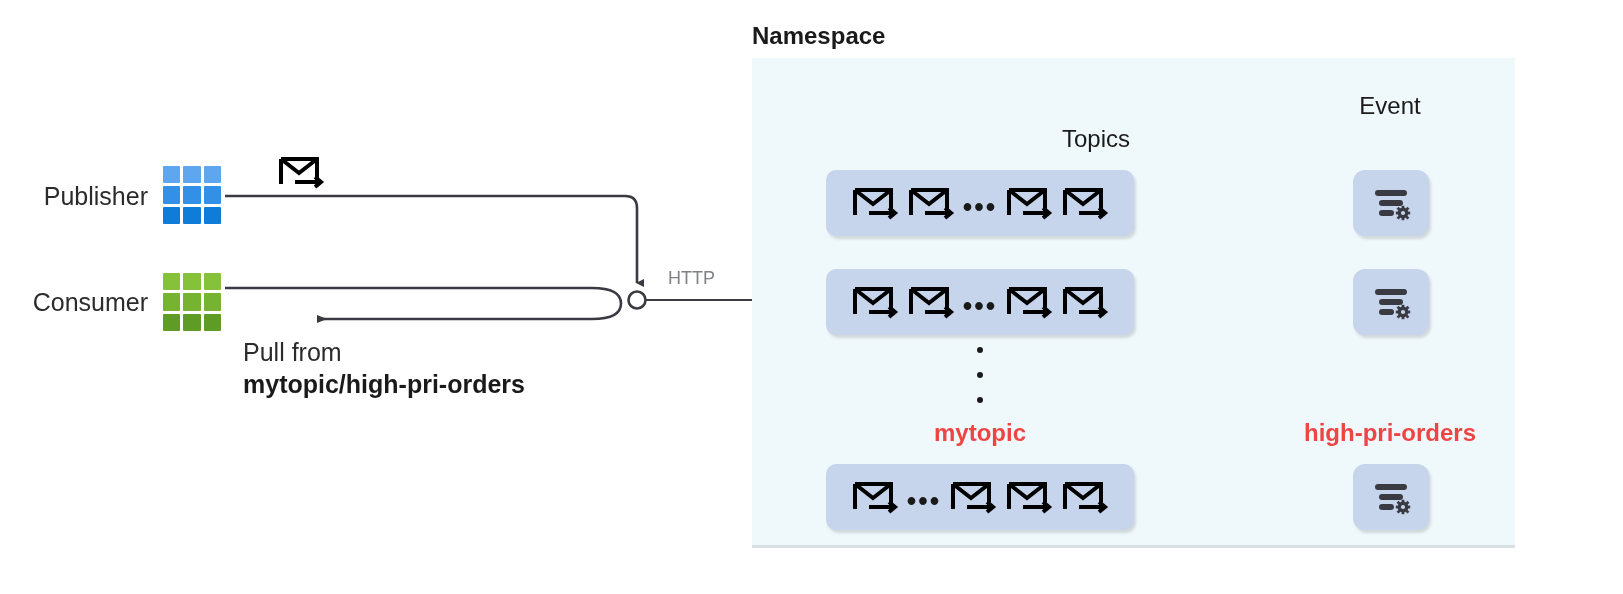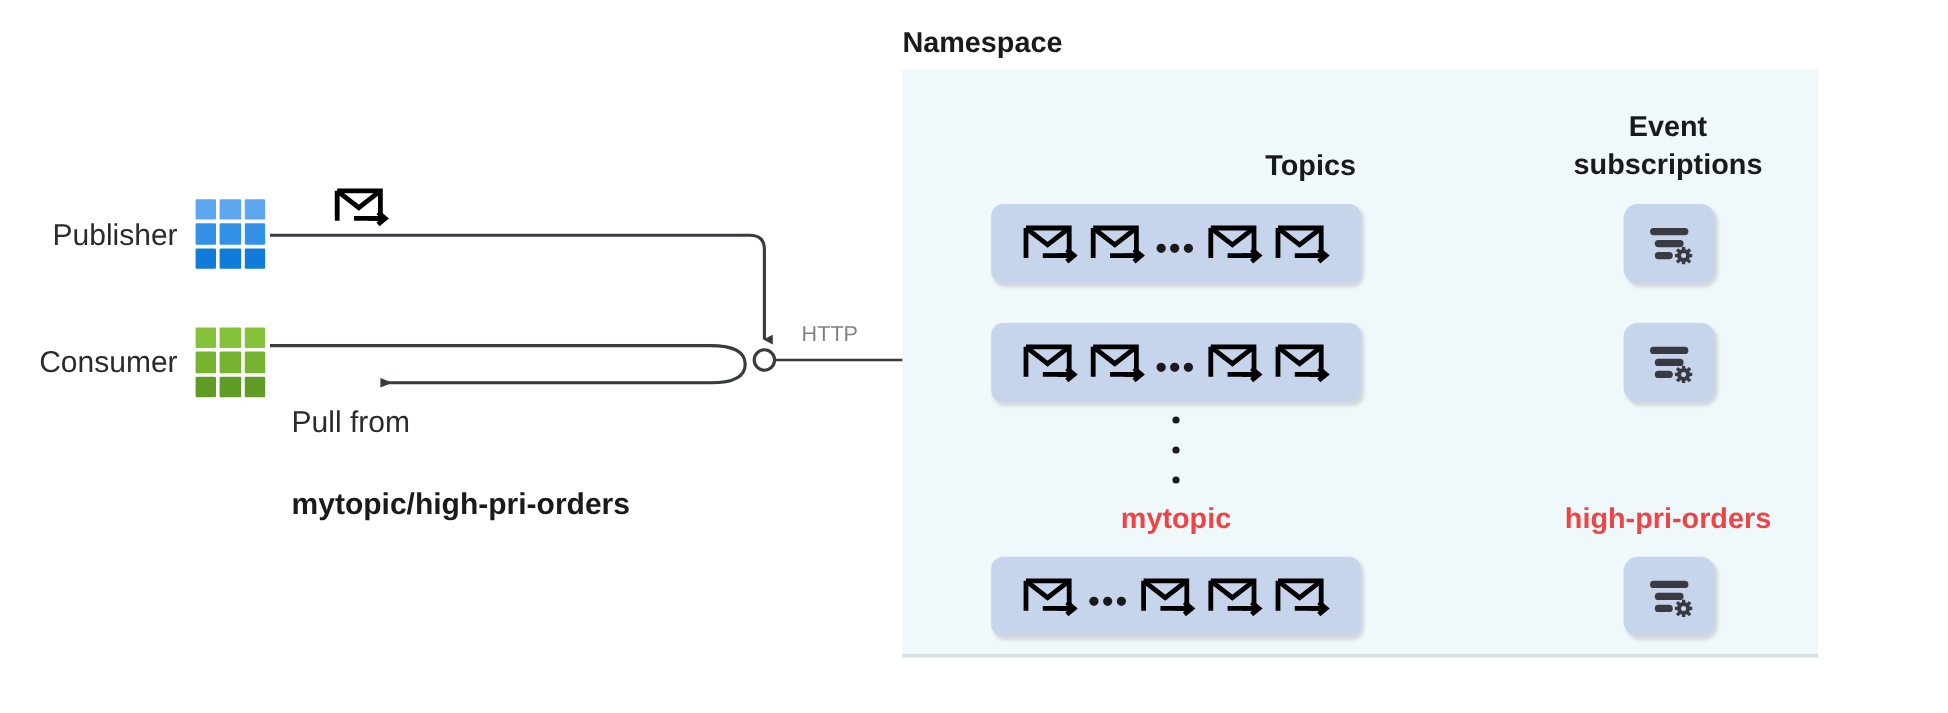--- a/index.html
+++ b/index.html
@@ -75,21 +75,20 @@
     color: #2b2b2b;
     white-space: nowrap;
   }
   #pull-from-line2 {
     position: absolute;
     left: 243px; top: 370px;
     font-size: 25px;
     font-weight: 700;
     color: #1a1a1a;
     white-space: nowrap;
-    margin-top: 36px;
   }
   #http-label {
     position: absolute;
     left: 668px; top: 268px;
     font-size: 18px;
     color: #808285;
     white-space: nowrap;
   }
 
   
@@ -107,21 +106,21 @@
     width: 763px;
     height: 490px;
     background: #eff8fb;
     border-bottom: 3px solid #d8e0e4;
     box-sizing: border-box;
   }
 
   .col-header {
     position: absolute;
     font-size: 24px;
-    font-weight: 700;
+    font-weight: 400;
     color: #1a1a1a;
     text-align: center;
     line-height: 1.32;
   }
   #topics-header { left: 830px; top: 123px; width: 300px; text-align: right; }
   #subs-header   { left: 1270px; top: 90px; width: 240px; }
 
   .col-footer {
     position: absolute;
     font-size: 24px;
@@ -238,21 +237,20 @@
 </svg>
 
 <div id="namespace-box"></div>
 
 <div id="namespace-title">Namespace</div>
 
 <div id="topics-header" class="col-header">Topics</div>
 
 <div id="subs-header" class="col-header">
   <span>Event</span><br>
-  <span>subscriptions</span>
 </div>
 
 <div id="topic-box-1" class="topic-box">
   <svg class="env" viewBox="0 0 48 40">
     <path d="M4 7 H40 V30 H18" fill="none" stroke="#000" stroke-width="4"></path>
     <path d="M4 7 L22 21 L40 7" fill="none" stroke="#000" stroke-width="4"></path>
     <path d="M4 7 V32" fill="none" stroke="#000" stroke-width="4"></path>
     <path d="M30 30 H43 M38 25 L44 30 L38 35" fill="none" stroke="#000" stroke-width="4"></path>
   </svg>
   <svg class="env" viewBox="0 0 48 40">

